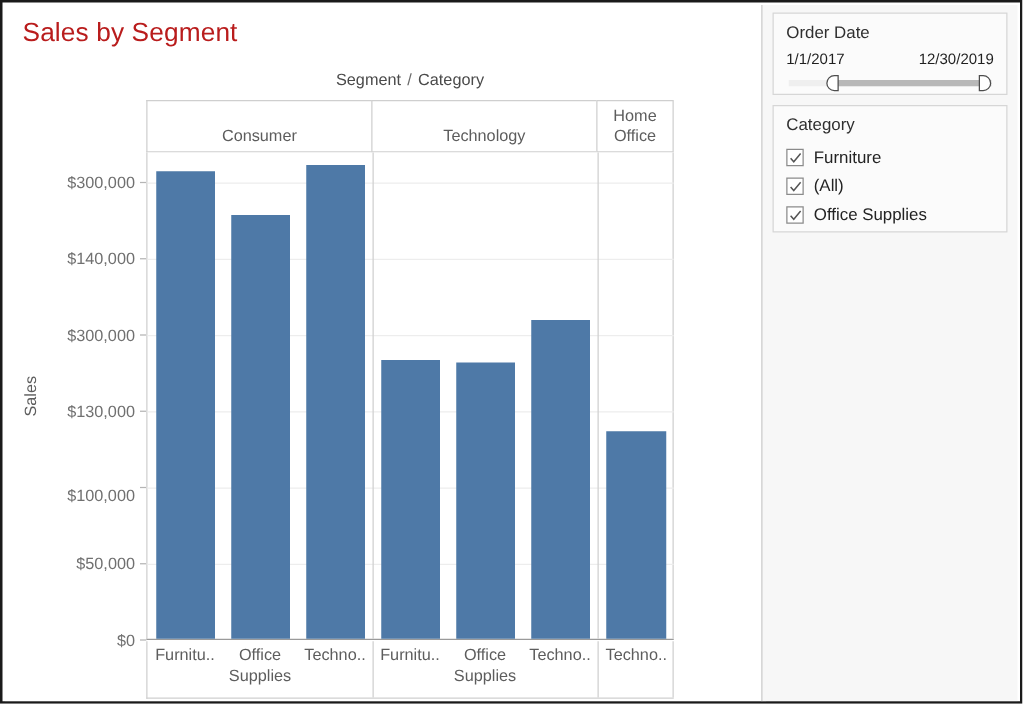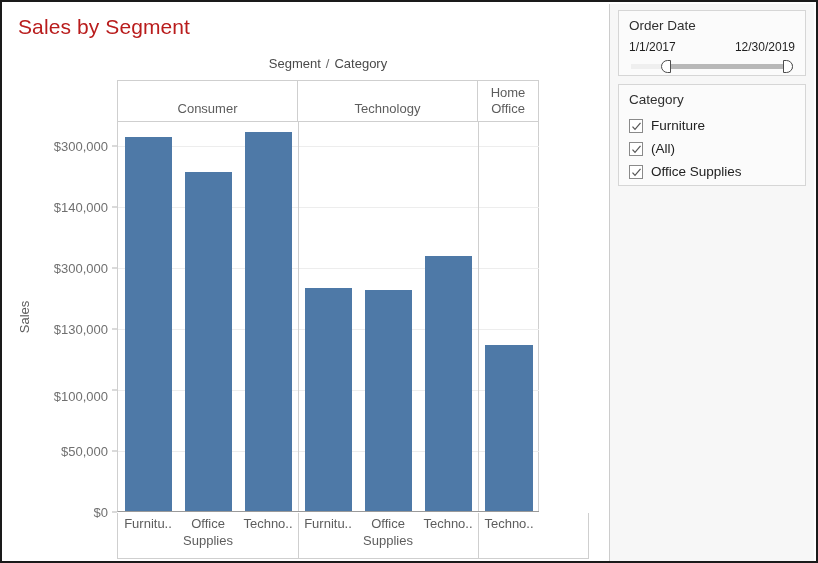--- a/index.html
+++ b/index.html
@@ -152,21 +152,21 @@
     font-size: 13px;
     color: #5d5d5d;
     white-space: nowrap;
   }
 
   
   #x-axis {
     position: absolute;
     left: 113px;
     top: 509px;
-    width: 472px;
+    width: 422px;
     height: 46px;
     box-sizing: border-box;
     border-left: 1px solid #cfcfcf;
     border-bottom: 1px solid #cfcfcf;
   }
   .xlabel {
     position: absolute;
     top: 2px;
     text-align: center;
     font-size: 13px;

